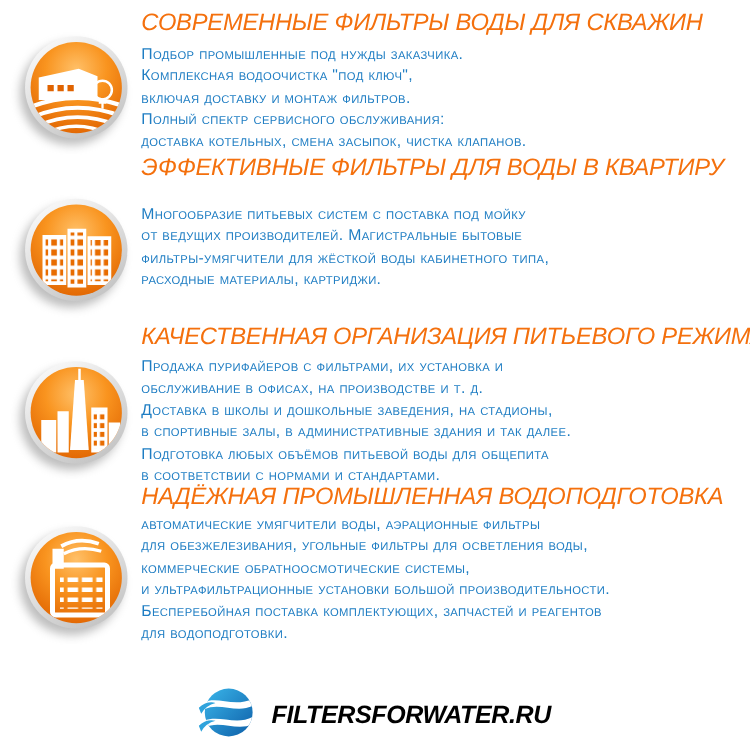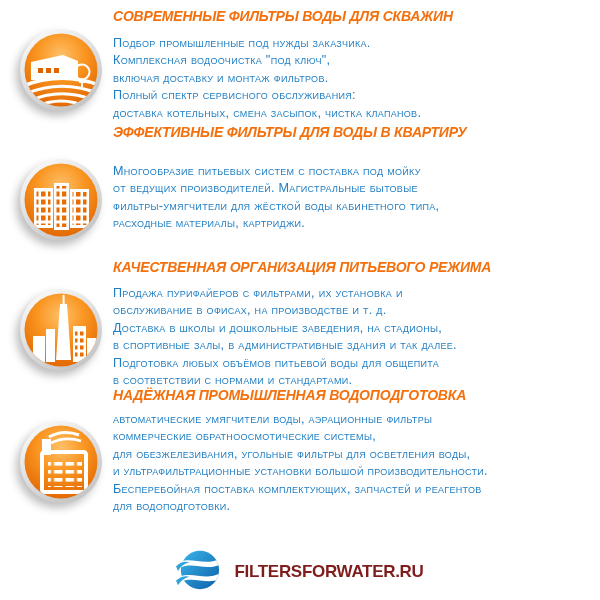--- a/index.html
+++ b/index.html
@@ -3,39 +3,39 @@
 <meta charset="utf-8">
 <style>
   * { margin:0; padding:0; box-sizing:border-box; }
   html,body { background:#fff; }
   .page {
     position:relative; width:600px; height:600px; background:#ffffff;
     overflow:hidden; font-family:"Liberation Sans", sans-serif;
   }
   .section-title {
     position:absolute; left:113px;
-    color:#F4700D; font-size:14px; font-weight:bold; font-style:italic;
+    color:#F4700D; font-size:19px; font-weight:normal; font-style:italic;
     letter-spacing:-0.2px; white-space:nowrap;
   }
   .section-body { position:absolute; left:113px; }
   .body-line {
     color:#1E7DC3; font-size:12.6px; line-height:17.4px;
     font-variant:small-caps; letter-spacing:0.3px; white-space:nowrap;
   }
   .badge {
     position:absolute; left:19px; width:84px; height:84px;
     filter:drop-shadow(-4px 5px 4px rgba(110,110,110,0.45));
   }
   .badge svg { display:block; }
   .footer {
     position:absolute; left:0; top:548px; width:600px; height:48px;
     display:flex; align-items:center; justify-content:center; gap:12px;
   }
   .site-name {
-    color:#7f1d1d; font-size:17px; font-weight:bold; 
+    color:#000000; font-size:20px; font-weight:bold; font-style:italic;
     letter-spacing:-0.3px; white-space:nowrap;
   }
 </style>
 </head>
 <body>
 
 <div class="page">
 
   <div class="badge" style="top:28px">
     <svg width="84" height="84" viewBox="0 0 84 84">
@@ -187,22 +187,22 @@
         <rect x="29" y="38" width="34" height="29" fill="url(#slat4)"></rect>
         <rect x="23" y="19" width="9" height="16" fill="#ffffff"></rect>
         <path d="M30 17 Q 44 9 60 15" stroke="#ffffff" stroke-width="3" fill="none"></path>
         <path d="M32 23 Q 46 16 62 21" stroke="#ffffff" stroke-width="2.6" fill="none"></path>
       </g>
     </svg>
   </div>
   <div class="section-title" style="top:387px">НАДЁЖНАЯ ПРОМЫШЛЕННАЯ ВОДОПОДГОТОВКА</div>
   <div class="section-body" style="top:411px">
     <div class="body-line">автоматические умягчители воды, аэрационные фильтры</div>
+    <div class="body-line">для обезжелезивания, угольные фильтры для осветления воды,</div>
     <div class="body-line">коммерческие обратноосмотические системы,</div>
-    <div class="body-line">для обезжелезивания, угольные фильтры для осветления воды,</div>
     <div class="body-line">и ультрафильтрационные установки большой производительности.</div>
     <div class="body-line">Бесперебойная поставка комплектующих, запчастей и реагентов</div>
     <div class="body-line">для водоподготовки.</div>
   </div>
 
   <div class="footer">
     <span>
       <svg width="46" height="44" viewBox="0 0 48 46">
         <defs>
           <linearGradient id="lgB" x1="0" y1="0" x2="1" y2="1">

